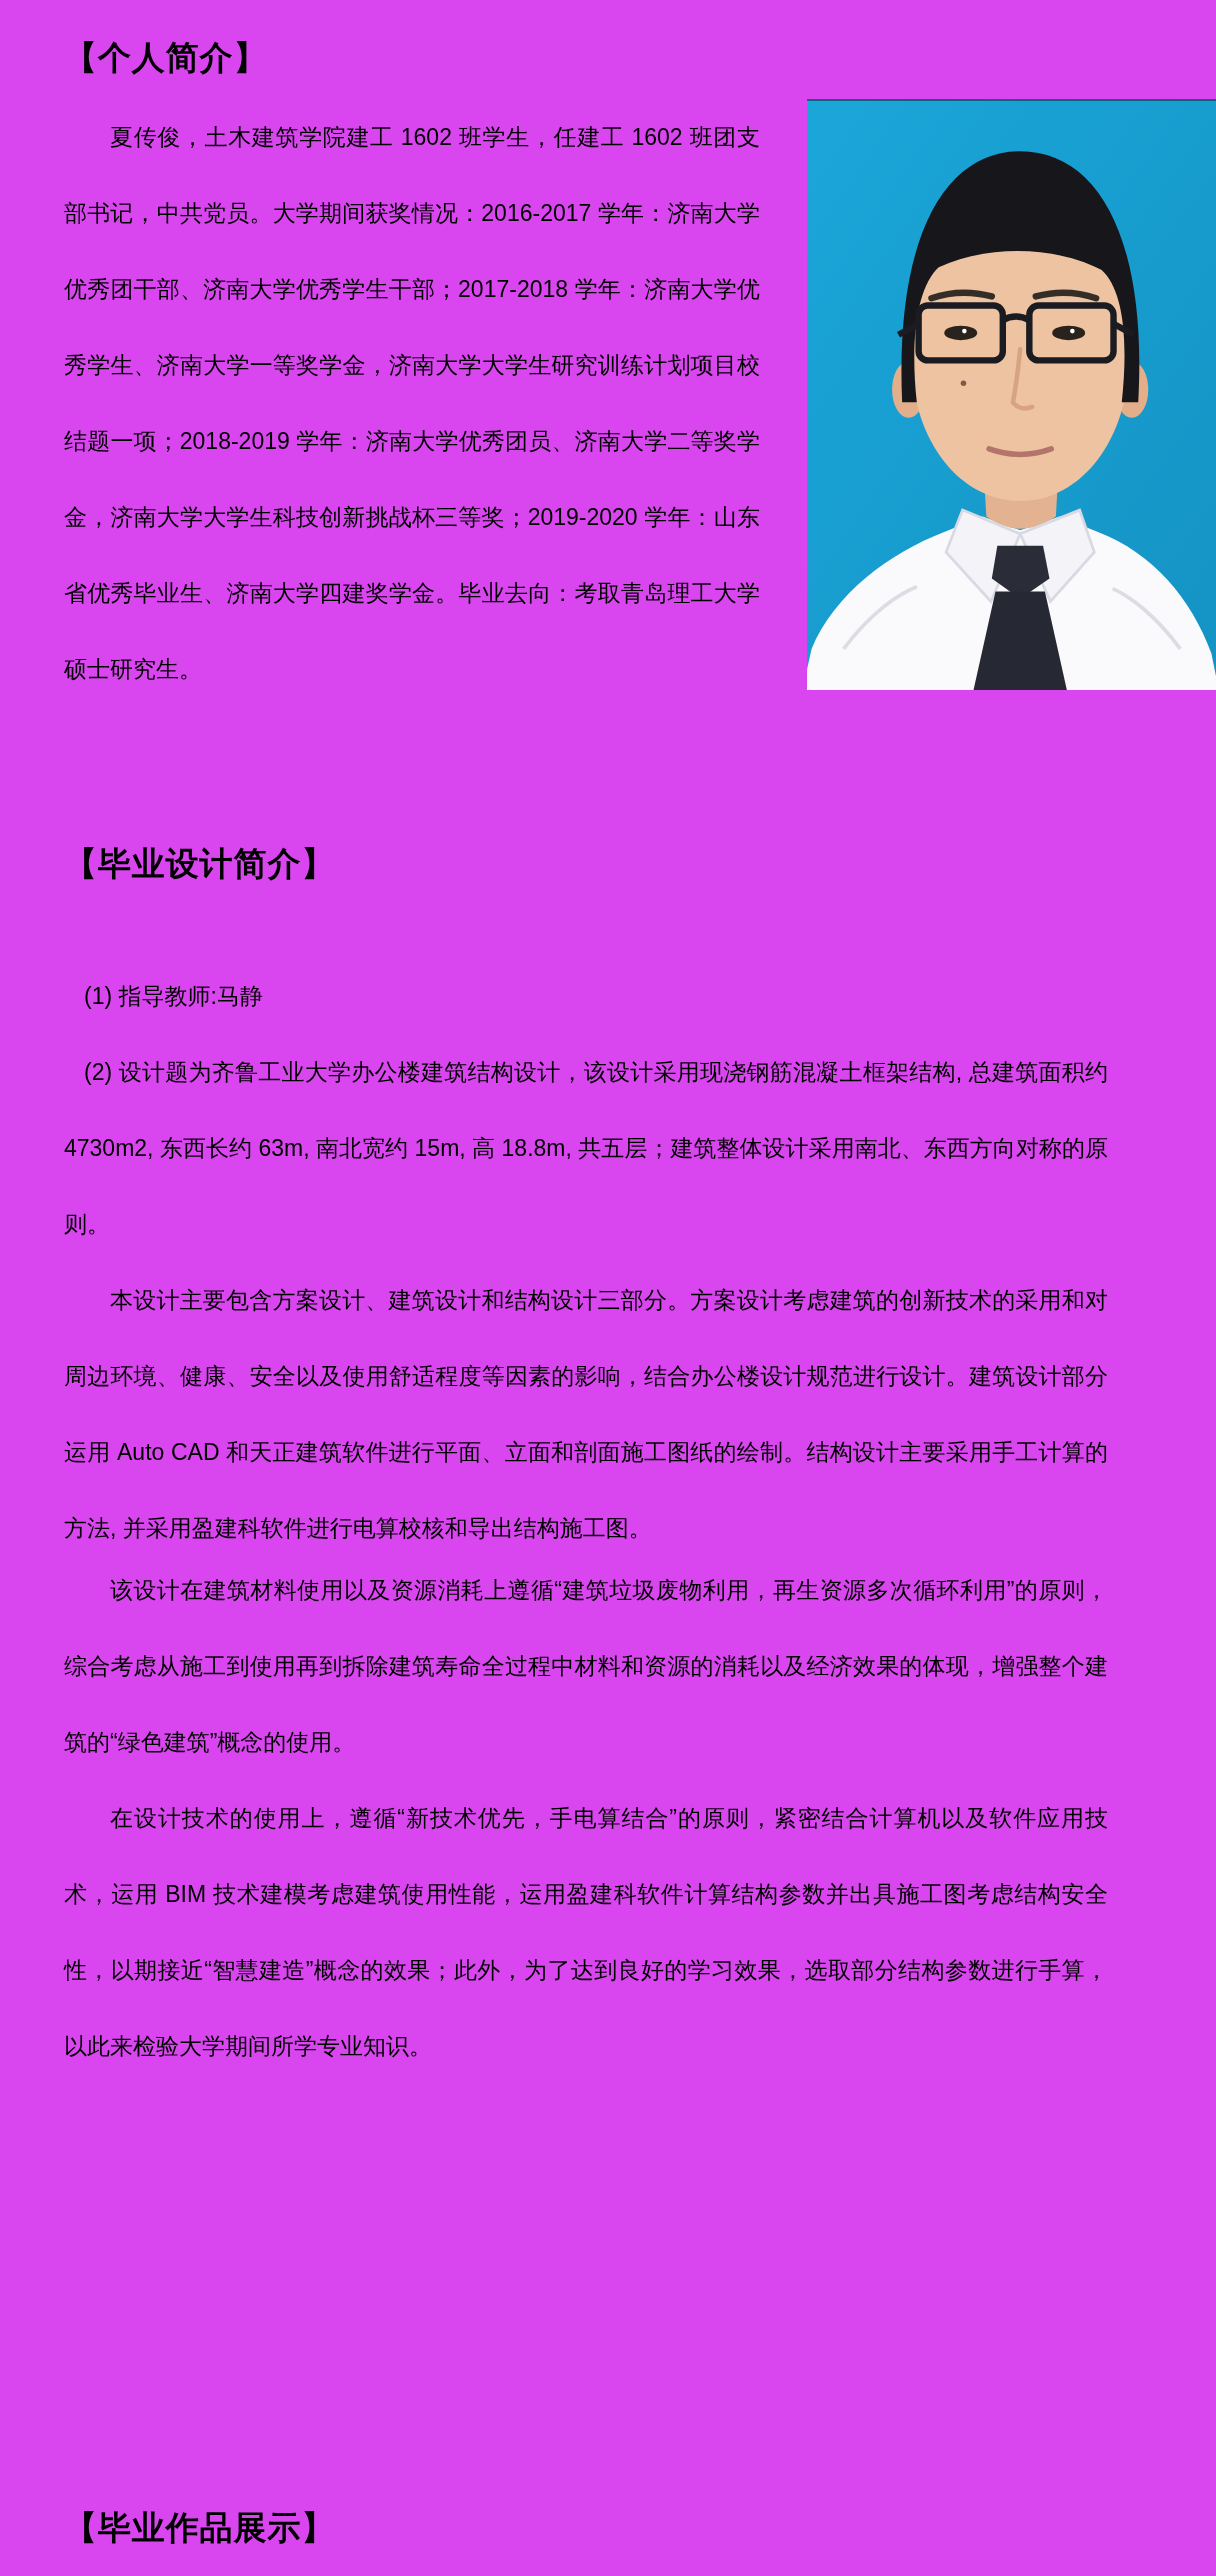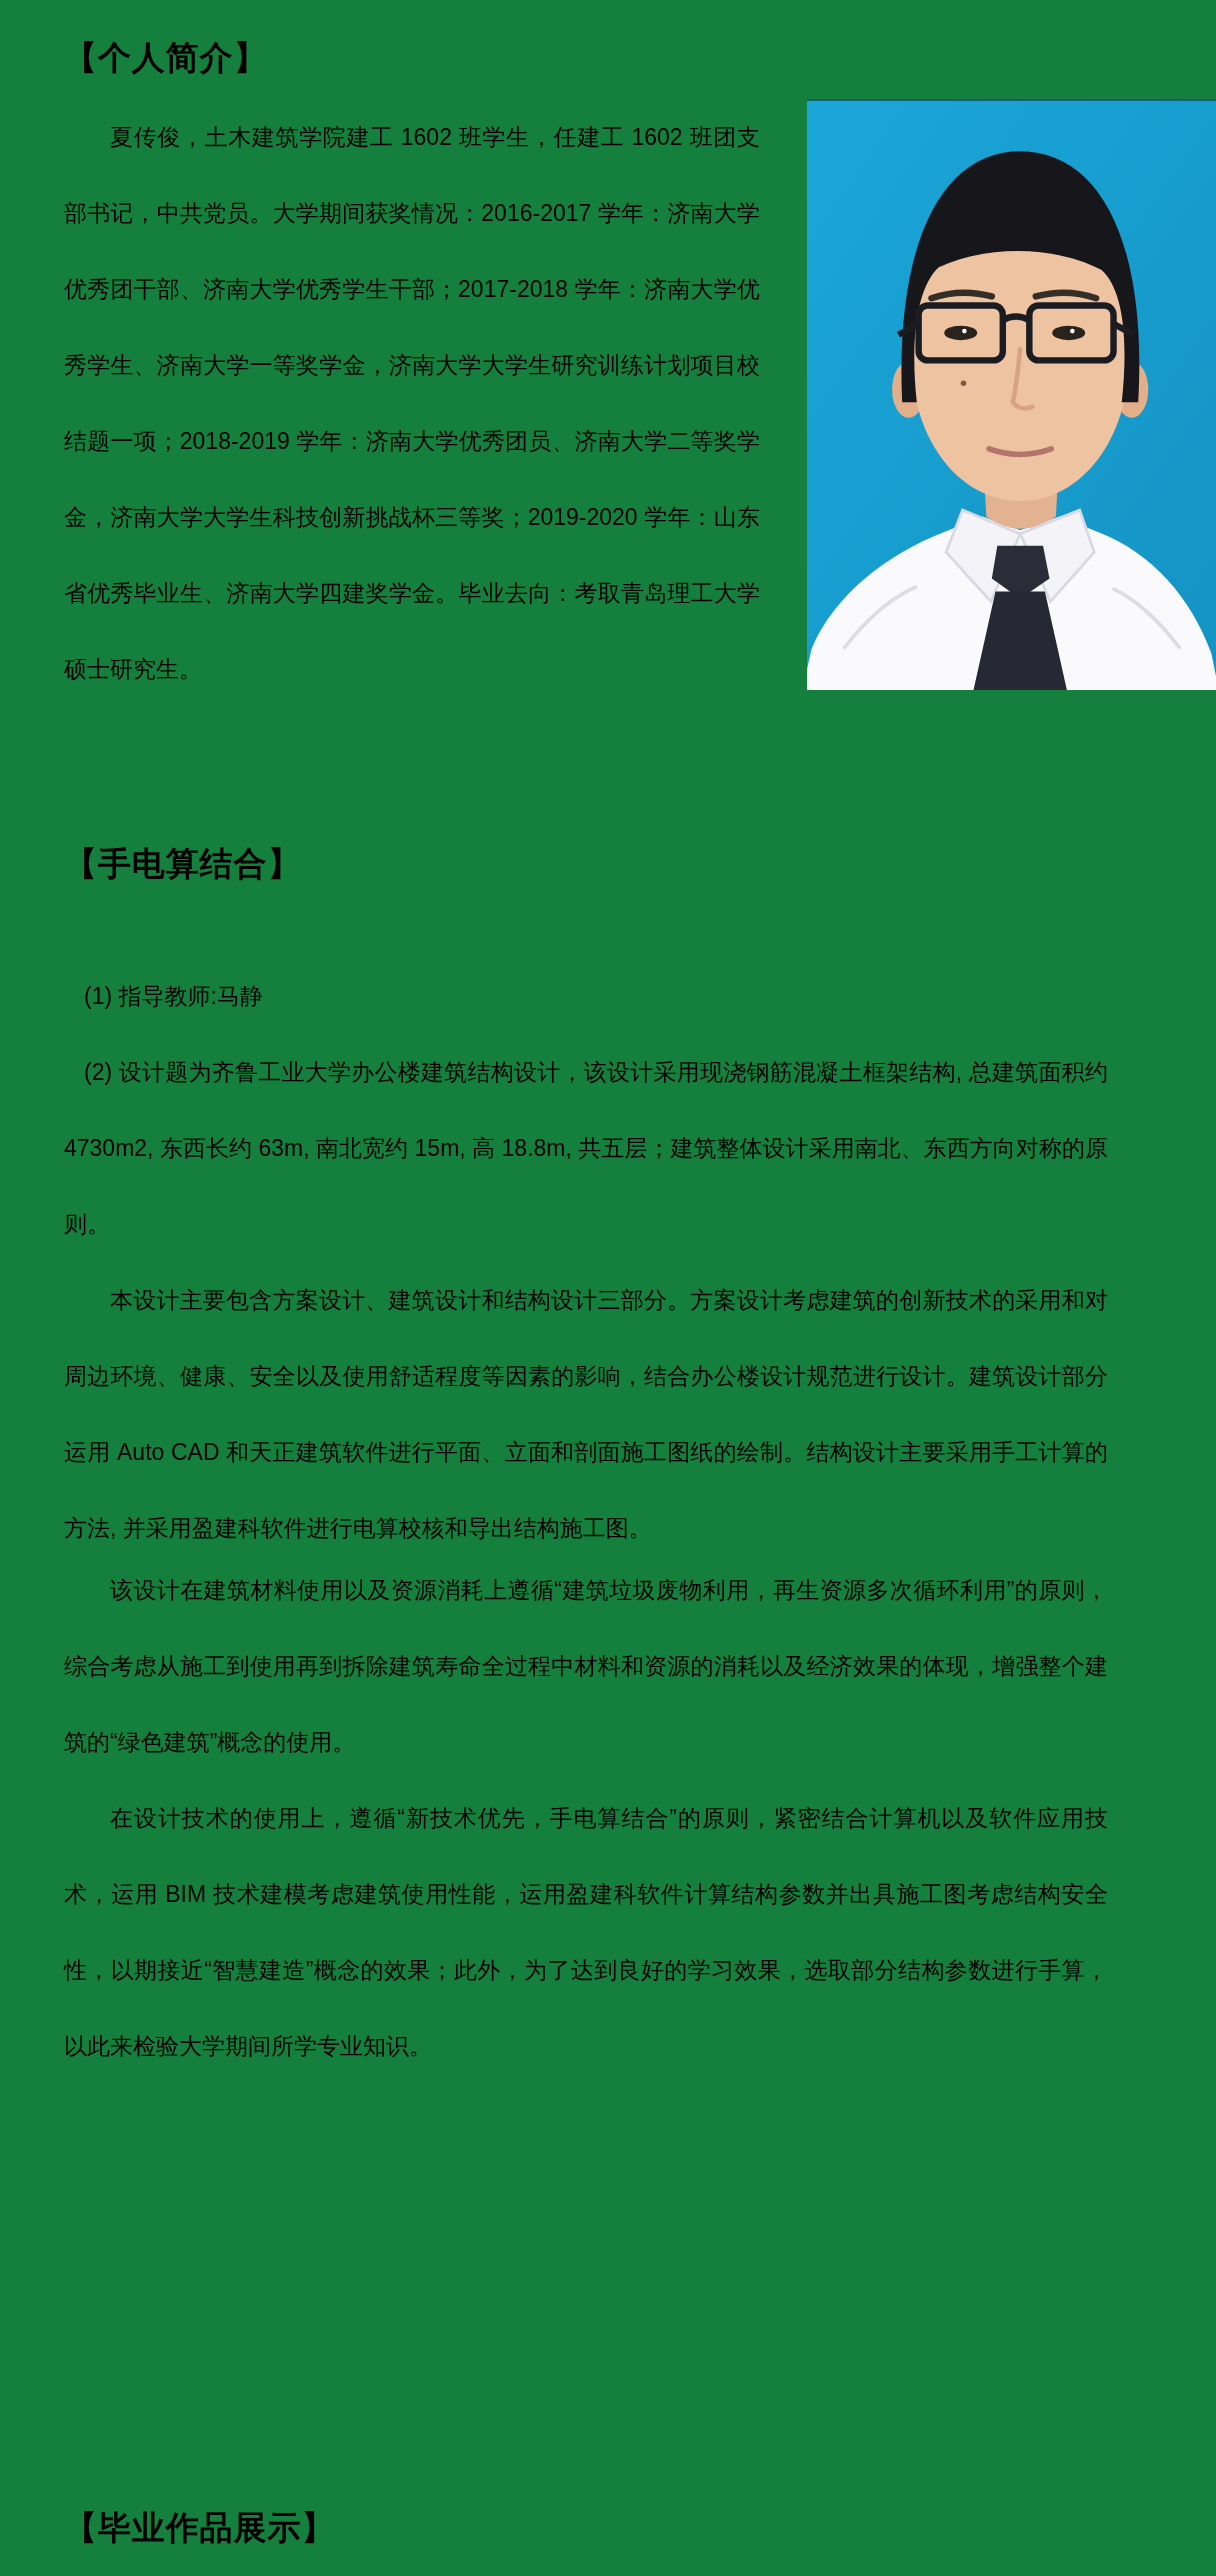--- a/index.html
+++ b/index.html
@@ -1,20 +1,20 @@
 <!DOCTYPE html>
 <html style="font-size:14.7px"><head>
 <meta charset="utf-8">
 <style>
   html,body{margin:0;padding:0;background:#ffffff;}
   .page{
     position:relative;
     width:1216px;
     height:2576px;
-    background:#15803d;
+    background:#d946ef;
     overflow:hidden;
     font-family:"Liberation Sans", sans-serif;
     color:#000000;
   }
   .sec-heading{
     position:absolute;
     left:64px;
     margin:0;
     font-size:33px;
     line-height:33px;
@@ -115,21 +115,21 @@
 
       <path d="M 233 272 Q 229 310 225 330 Q 233 340 246 335" stroke="#d8a381" stroke-width="5" fill="none" stroke-linecap="round"></path>
       <circle cx="171" cy="309" r="3" fill="#7a5c49"></circle>
 
       <path d="M 199 381 Q 233 393 267 381" stroke="#b2746b" stroke-width="6" fill="none" stroke-linecap="round"></path>
     </svg>
   </div>
 
   <p class="bodytext profile-para">夏传俊，土木建筑学院建工 1602 班学生，任建工 1602 班团支部书记，中共党员。大学期间获奖情况：2016-2017 学年：济南大学优秀团干部、济南大学优秀学生干部；2017-2018 学年：济南大学优秀学生、济南大学一等奖学金，济南大学大学生研究训练计划项目校结题一项；2018-2019 学年：济南大学优秀团员、济南大学二等奖学金，济南大学大学生科技创新挑战杯三等奖；2019-2020 学年：山东省优秀毕业生、济南大学四建奖学金。毕业去向：考取青岛理工大学硕士研究生。</p>
 
-  <h2 class="sec-heading h2">【手电算结合】</h2>
+  <h2 class="sec-heading h2">【毕业设计简介】</h2>
 
   <div class="bodytext body2">
     <p class="item">(1) 指导教师:马静</p>
     <p class="item">(2) 设计题为齐鲁工业大学办公楼建筑结构设计，该设计采用现浇钢筋混凝土框架结构, 总建筑面积约 4730m2, 东西长约 63m, 南北宽约 15m, 高 18.8m, 共五层；建筑整体设计采用南北、东西方向对称的原则。</p>
     <p class="para">本设计主要包含方案设计、建筑设计和结构设计三部分。方案设计考虑建筑的创新技术的采用和对周边环境、健康、安全以及使用舒适程度等因素的影响，结合办公楼设计规范进行设计。建筑设计部分运用 Auto CAD 和天正建筑软件进行平面、立面和剖面施工图纸的绘制。结构设计主要采用手工计算的方法, 并采用盈建科软件进行电算校核和导出结构施工图。</p>
     <p class="para tight">该设计在建筑材料使用以及资源消耗上遵循“建筑垃圾废物利用，再生资源多次循环利用”的原则，综合考虑从施工到使用再到拆除建筑寿命全过程中材料和资源的消耗以及经济效果的体现，增强整个建筑的“绿色建筑”概念的使用。</p>
     <p class="para">在设计技术的使用上，遵循“新技术优先，手电算结合”的原则，紧密结合计算机以及软件应用技术，运用 BIM 技术建模考虑建筑使用性能，运用盈建科软件计算结构参数并出具施工图考虑结构安全性，以期接近“智慧建造”概念的效果；此外，为了达到良好的学习效果，选取部分结构参数进行手算，以此来检验大学期间所学专业知识。</p>
   </div>
 
   <h2 class="sec-heading h3">【毕业作品展示】</h2>

